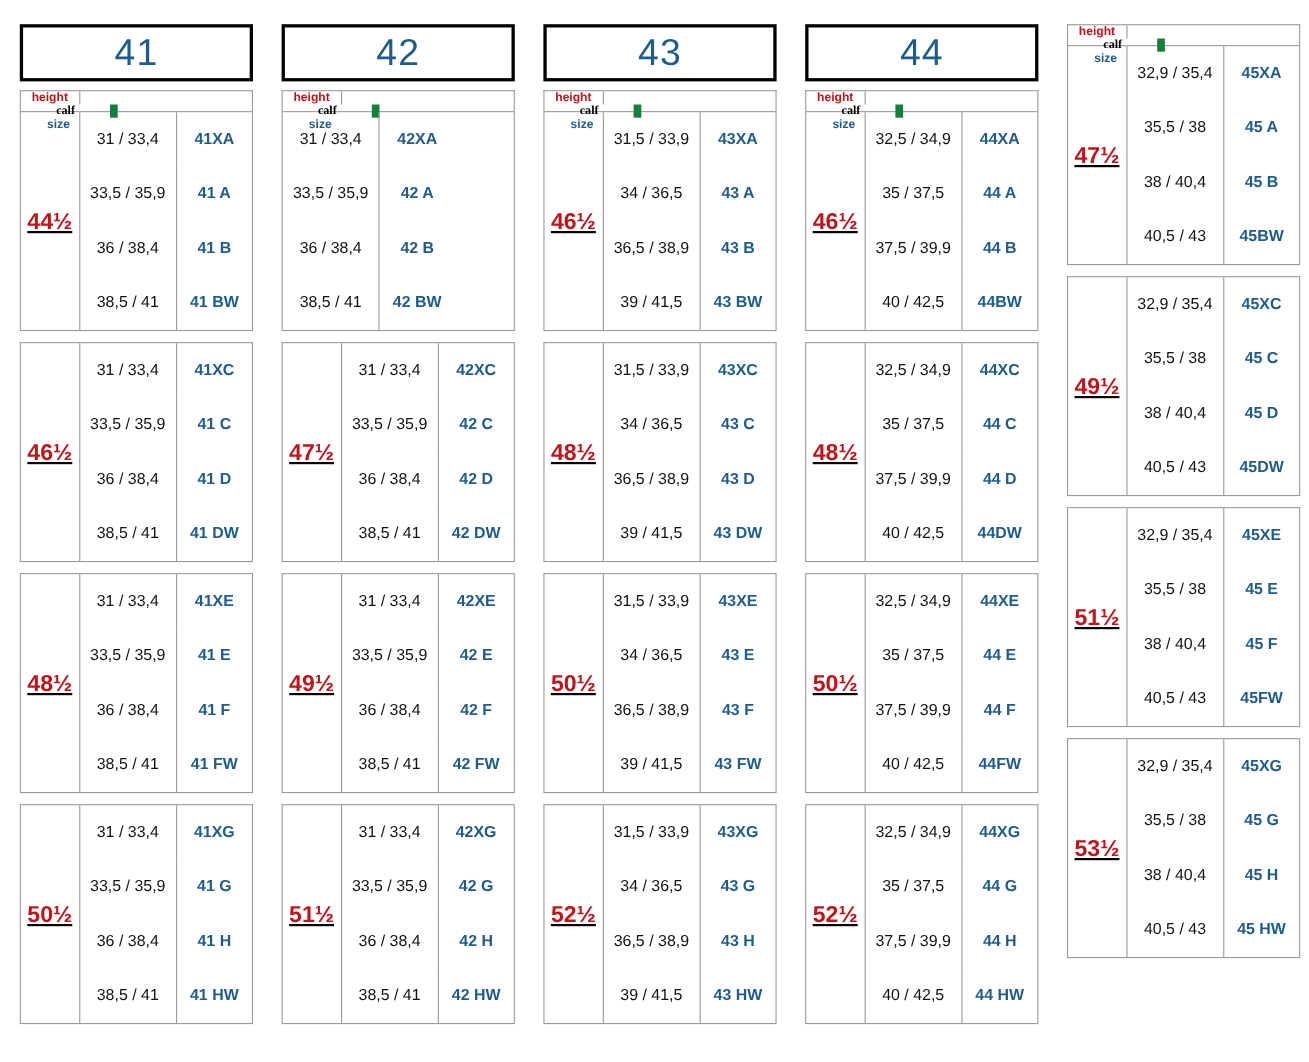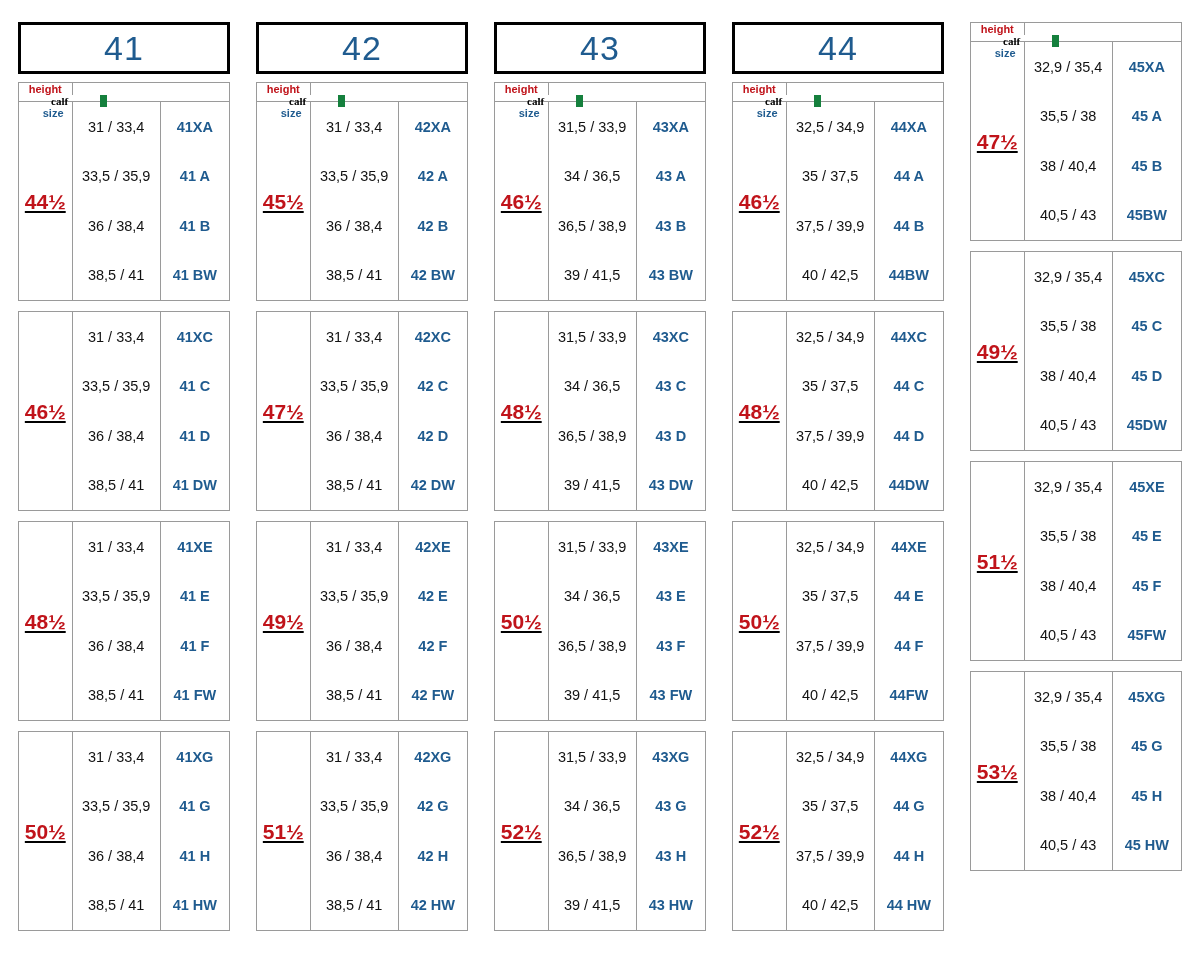--- a/index.html
+++ b/index.html
@@ -258,23 +258,20 @@
       <div class="size-header">
         <span class="size-header-label">42</span>
       </div>
       <div class="col-head">
         <div class="ch-height">height</div>
         <div class="ch-calf">calf</div>
         <div class="ch-size">size</div>
       </div>
 
       <div class="block">
-        <div class="blk-height">
-          <span class="blk-height-val">45½</span>
-        </div>
         <div class="blk-rows">
           <div class="row">
             <div class="cell-calf">31 / 33,4</div>
             <div class="cell-size">42XA</div>
           </div>
           <div class="row">
             <div class="cell-calf">33,5 / 35,9</div>
             <div class="cell-size">42 A</div>
           </div>
           <div class="row">

